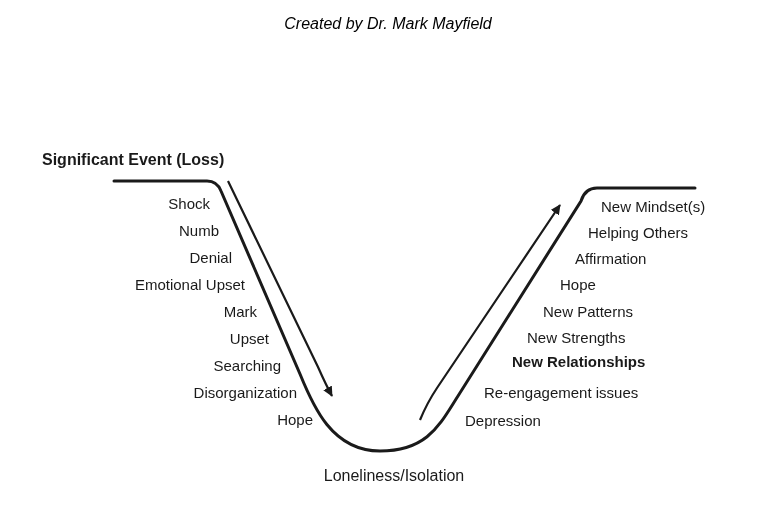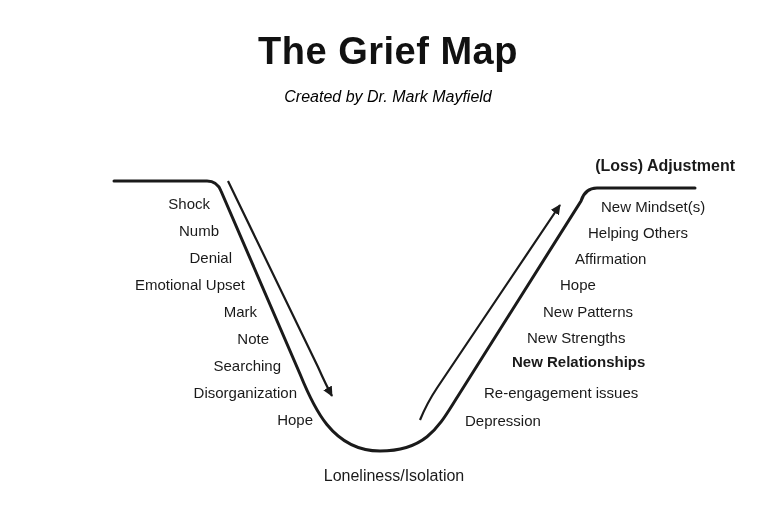--- a/index.html
+++ b/index.html
@@ -77,46 +77,45 @@
     font-style: normal;
     text-decoration: underline;
   }
 </style>
 </head>
 <body>
 
 <div class="page">
 
   <div class="header">
-    <h1 class="title">The Grief Map</h1>
     <div class="subtitle">Created by Dr. Mark Mayfield</div>
   </div>
 
   <svg class="curve-svg" width="776" height="519" viewBox="0 0 776 519" color="#1a1a1a">
     <defs>
       <marker id="arrowhead" markerWidth="5" markerHeight="4.4" refX="4.2" refY="2.2" orient="auto">
         <path d="M0,0 L4.6,2.2 L0,4.4 Z" fill="currentColor"></path>
       </marker>
     </defs>
 
     <path d="M 114 181 L 207 181 Q 217 181 221 191 L 300 374 C 313 406 332 451 380 451 C 428 451 440 424 458 396 L 581 201 Q 585 188 597 188 L 695 188" fill="none" stroke="currentColor" stroke-width="3" stroke-linecap="round"></path>
 
     <path d="M 228 181 L 318 367 Q 326 385 332 396" fill="none" stroke="currentColor" stroke-width="2.2" marker-end="url(#arrowhead)"></path>
 
     <path d="M 420 420 Q 427 403 437 388 L 560 205" fill="none" stroke="currentColor" stroke-width="2.2" marker-end="url(#arrowhead)"></path>
   </svg>
 
-  <div class="lbl heading h-right">(Loss) Adjustment</div>
+  <div class="lbl heading h-left">Significant Event (Loss)</div>
 
   <div class="lbl l0">Shock</div>
   <div class="lbl l1">Numb</div>
   <div class="lbl l2">Denial</div>
   <div class="lbl l3">Emotional Upset</div>
   <div class="lbl l4">Mark</div>
-  <div class="lbl l5">Note</div>
+  <div class="lbl l5">Upset</div>
   <div class="lbl l6">Searching</div>
   <div class="lbl l7">Disorganization</div>
   <div class="lbl l8">Hope</div>
 
   <div class="lbl bottom-lbl">Loneliness/Isolation</div>
 
   <div class="lbl r0">New Mindset(s)</div>
   <div class="lbl r1">Helping Others</div>
   <div class="lbl r2">Affirmation</div>
   <div class="lbl r3">Hope</div>

